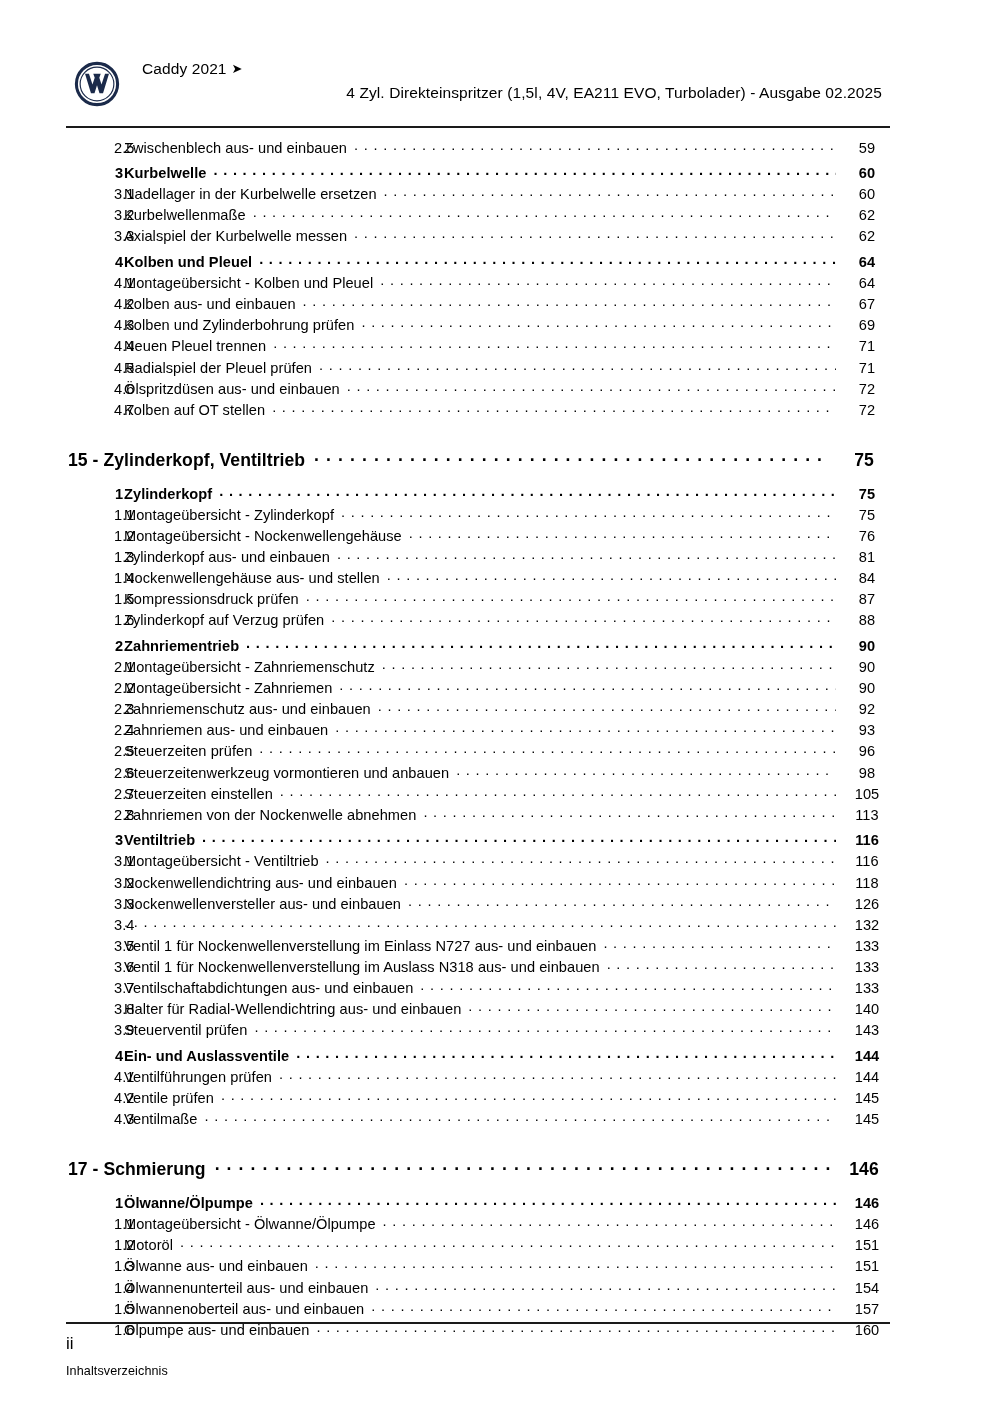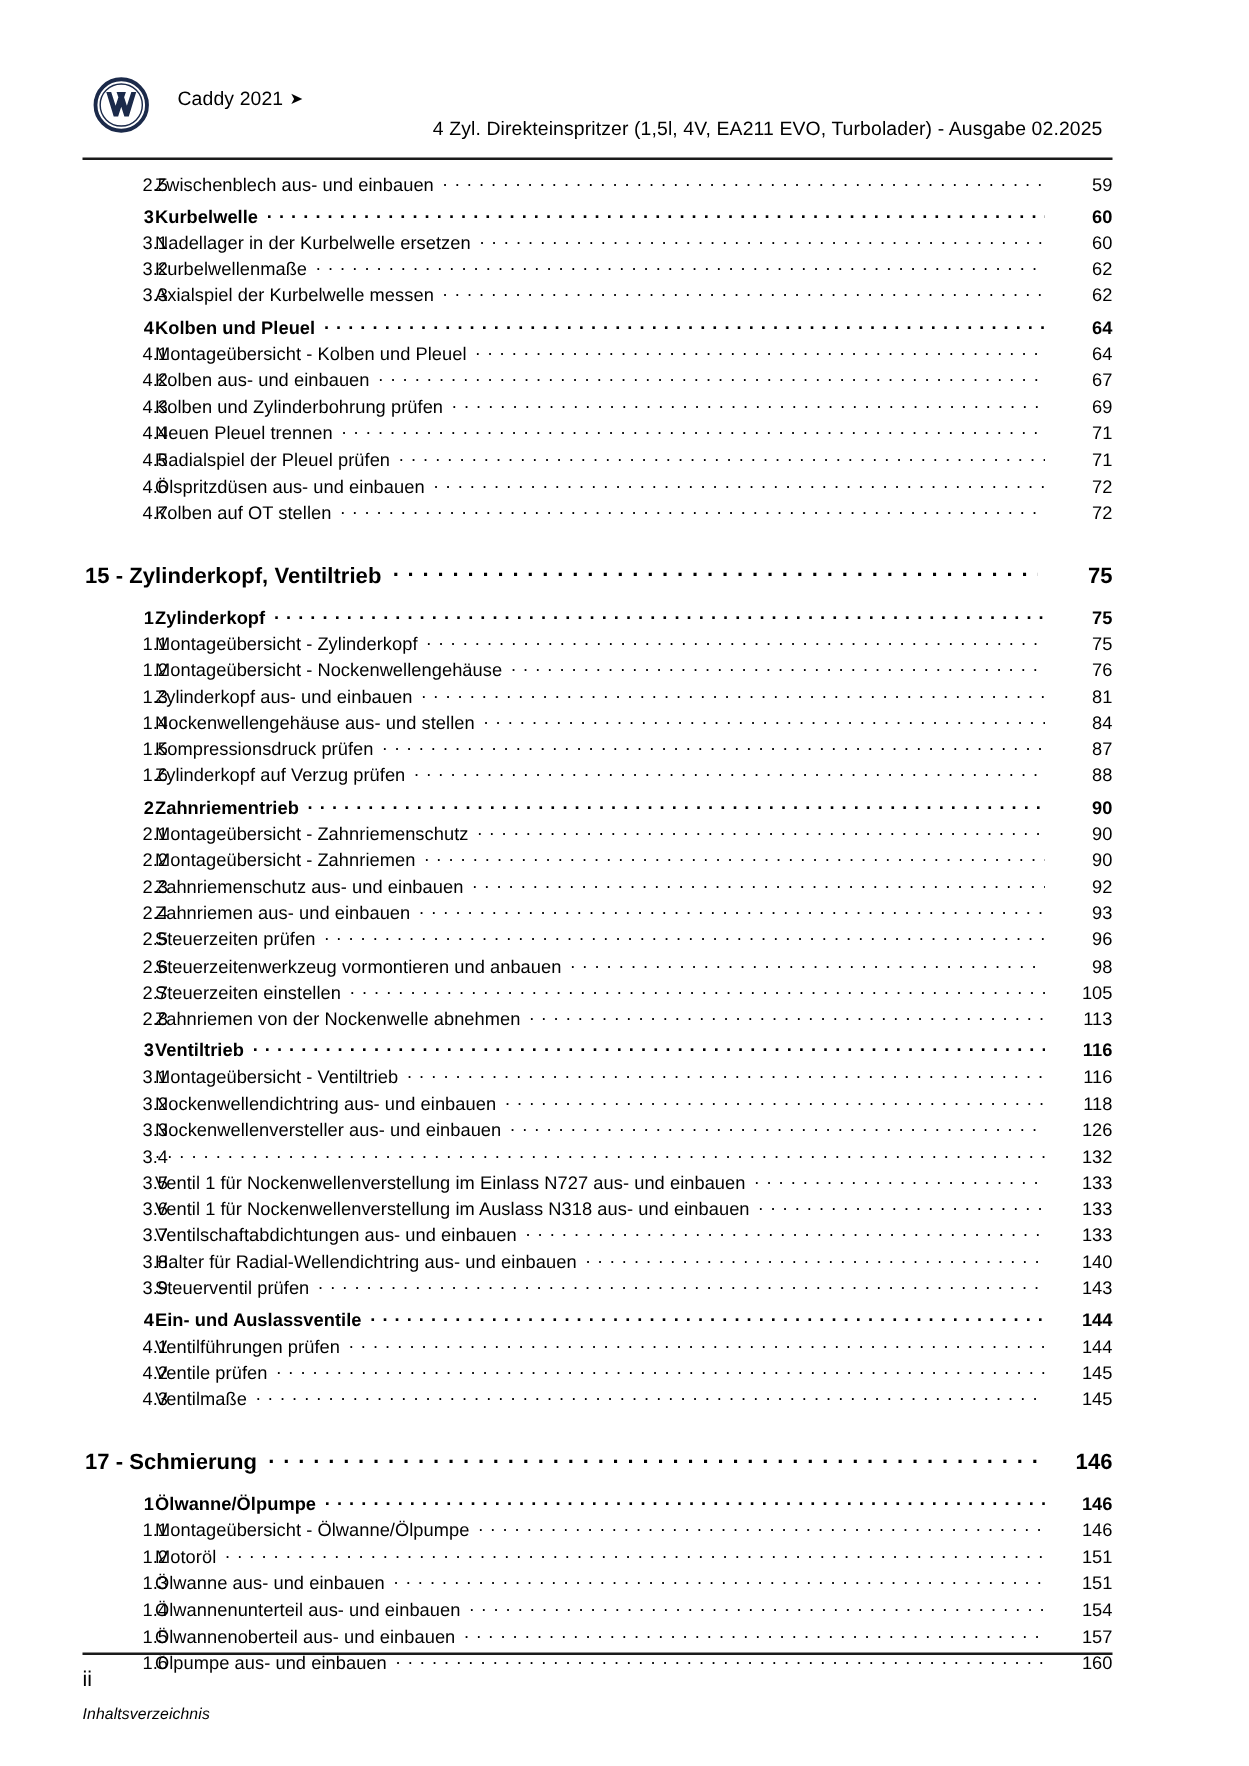--- a/index.html
+++ b/index.html
@@ -35,21 +35,21 @@
   .header-logo {
     position: absolute;
     left: 8px;
     top: 6px;
     width: 46px;
     height: 46px;
   }
   .header-text {
     position: absolute;
     left: 76px;
-    top: 14px;
+    top: 3px;
     width: 740px;
   }
   .header-line1 {
     font-size: 15.5px;
     line-height: 21px;
     letter-spacing: 0.1px;
     white-space: nowrap;
   }
   .header-arrow {
     display: inline-block;
@@ -113,21 +113,21 @@
     content: ". . . . . . . . . . . . . . . . . . . . . . . . . . . . . . . . . . . . . . . . . . . . . . . . . . . . . . . . . . . . . . . . . . . . . . . . . . . . . . . . . . . . . . . . . . . . . . . . . . . . . . . . . . . . . . . .";
     position: absolute;
     left: 0;
     bottom: 0;
     letter-spacing: 0.8px;
     white-space: nowrap;
   }
   .pg {
     flex: 0 0 46px;
     width: 46px;
-    text-align: right;
+    text-align: center;
     padding-left: 8px;
   }
 
   
   .toc-row.level1 {
     font-weight: bold;
     margin-top: 4.5px;
   }
   .toc-row.level1 .num { padding-left: 48px; }
 
@@ -172,21 +172,20 @@
   }
   .footer-pageno {
     font-size: 17px;
     font-weight: normal;
     width: 30px;
     flex: 0 0 30px;
   }
   .footer-label {
     font-size: 12.6px;
     letter-spacing: 0.1px;
-    font-style: italic;
   }
 </style>
 </head>
 <body>
 
 <div class="page">
 
   <div class="header">
     <div class="header-logo">
       <svg viewBox="0 0 48 48" width="46" height="46" aria-hidden="true">

